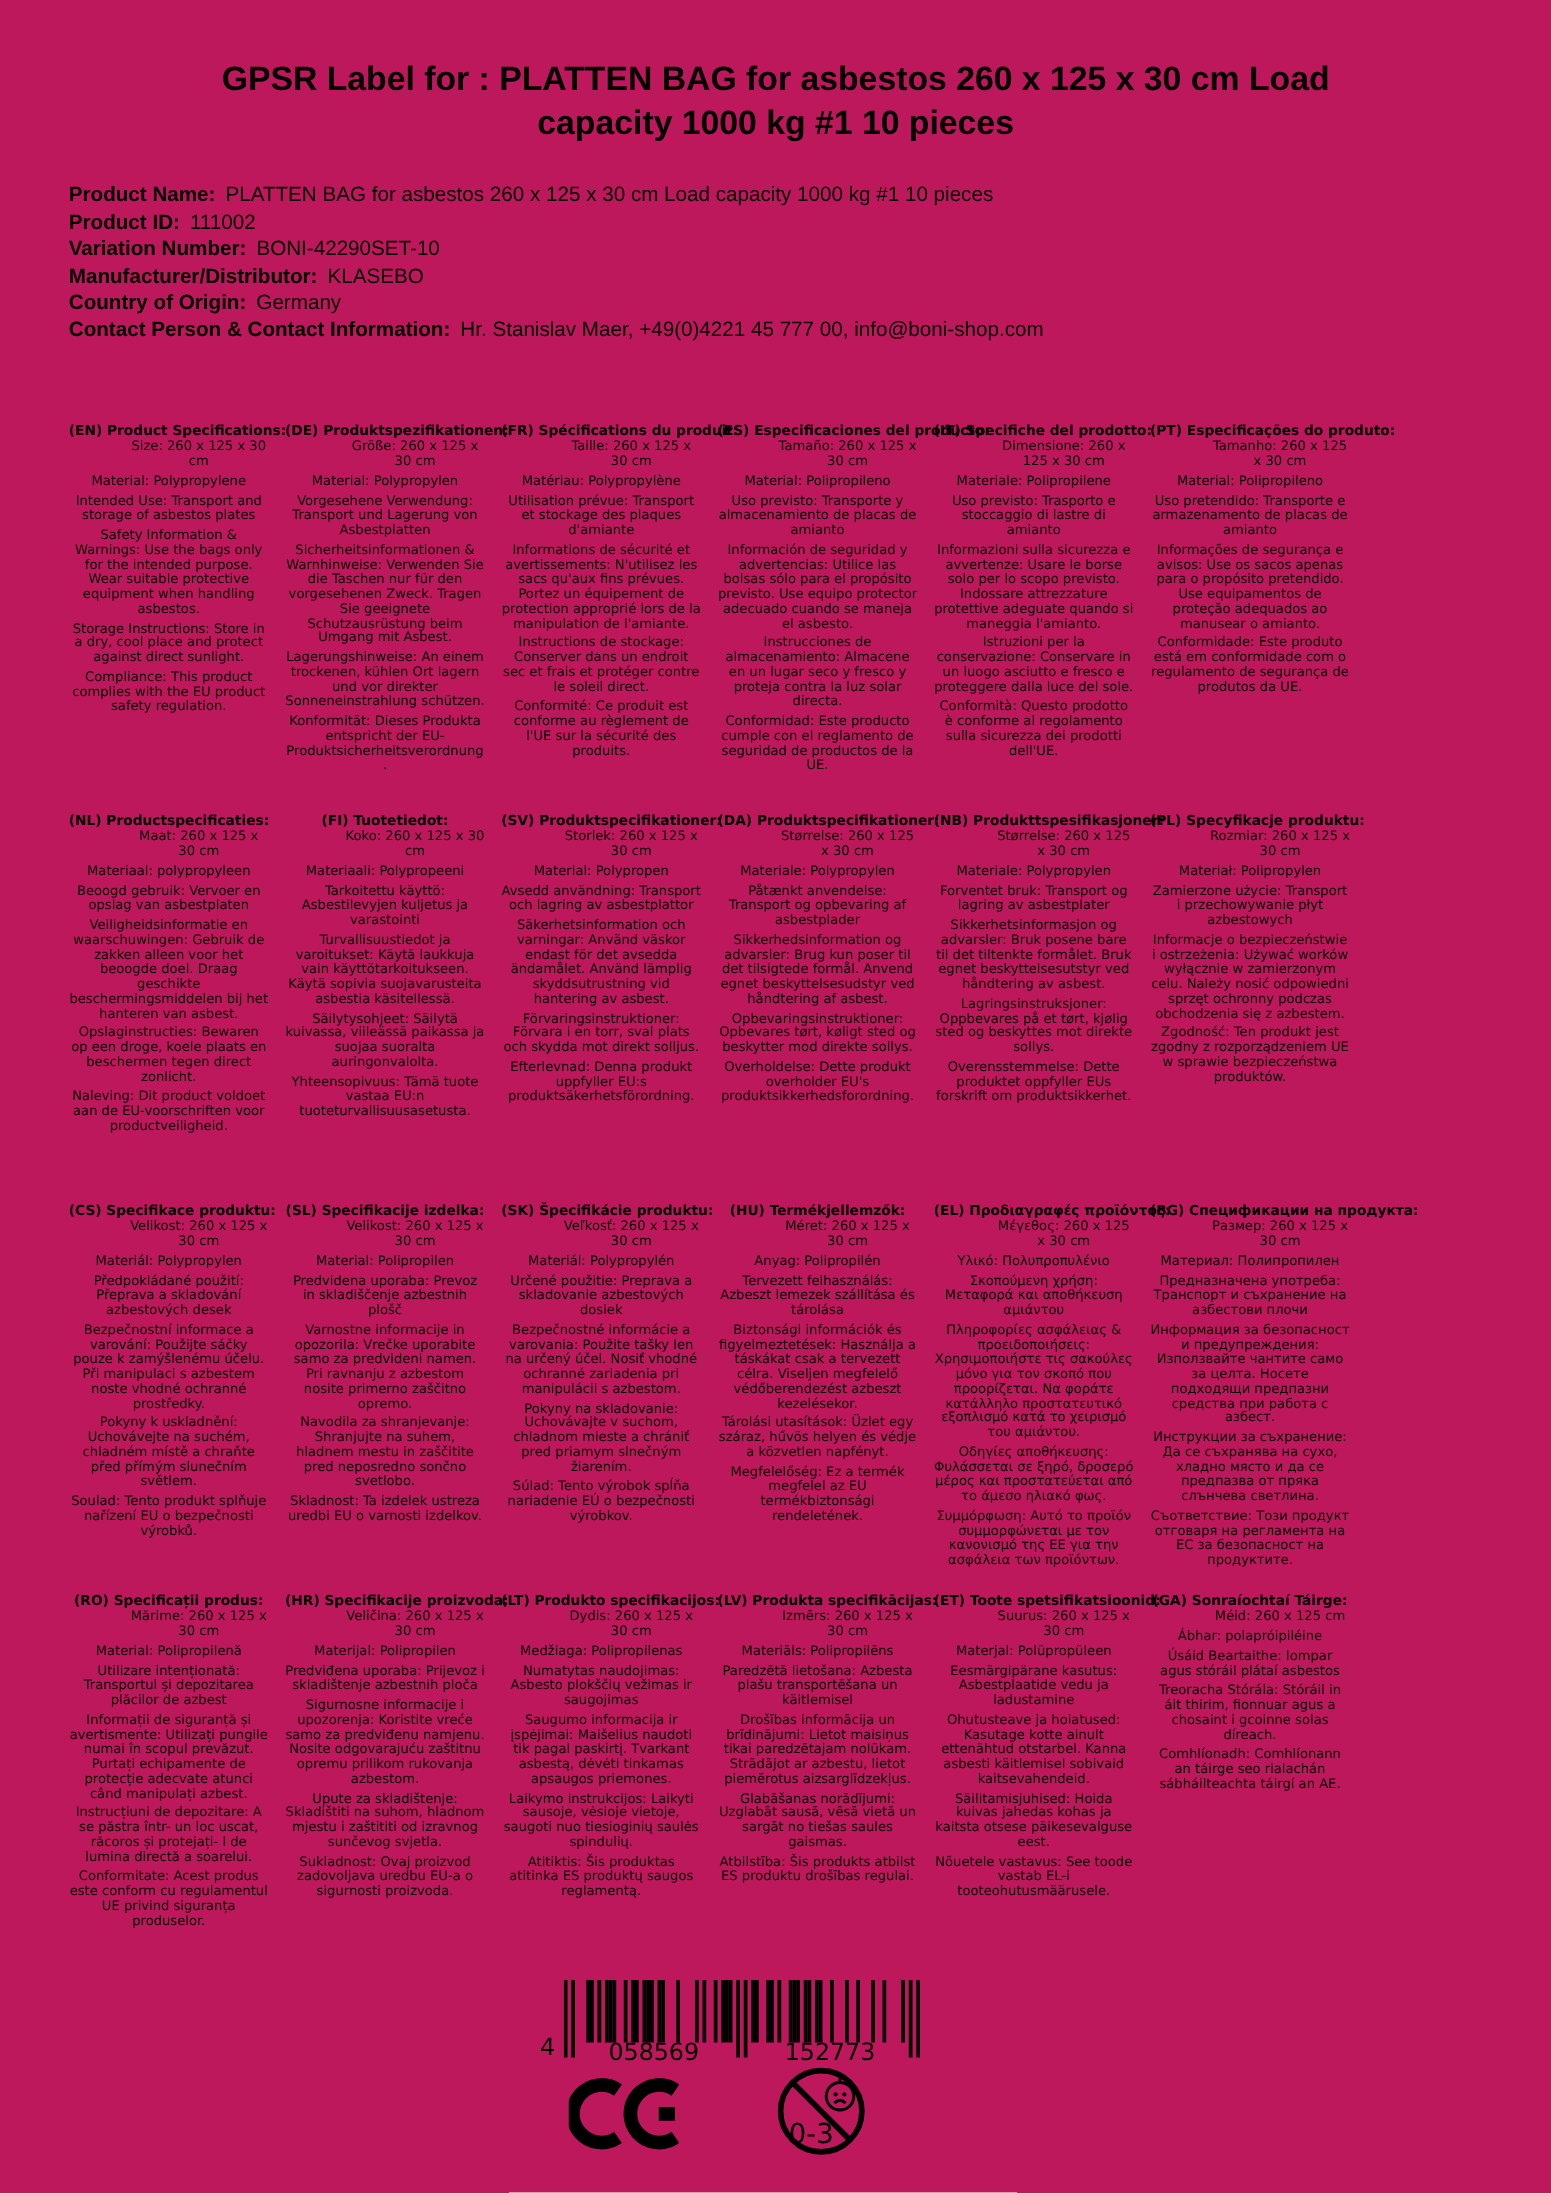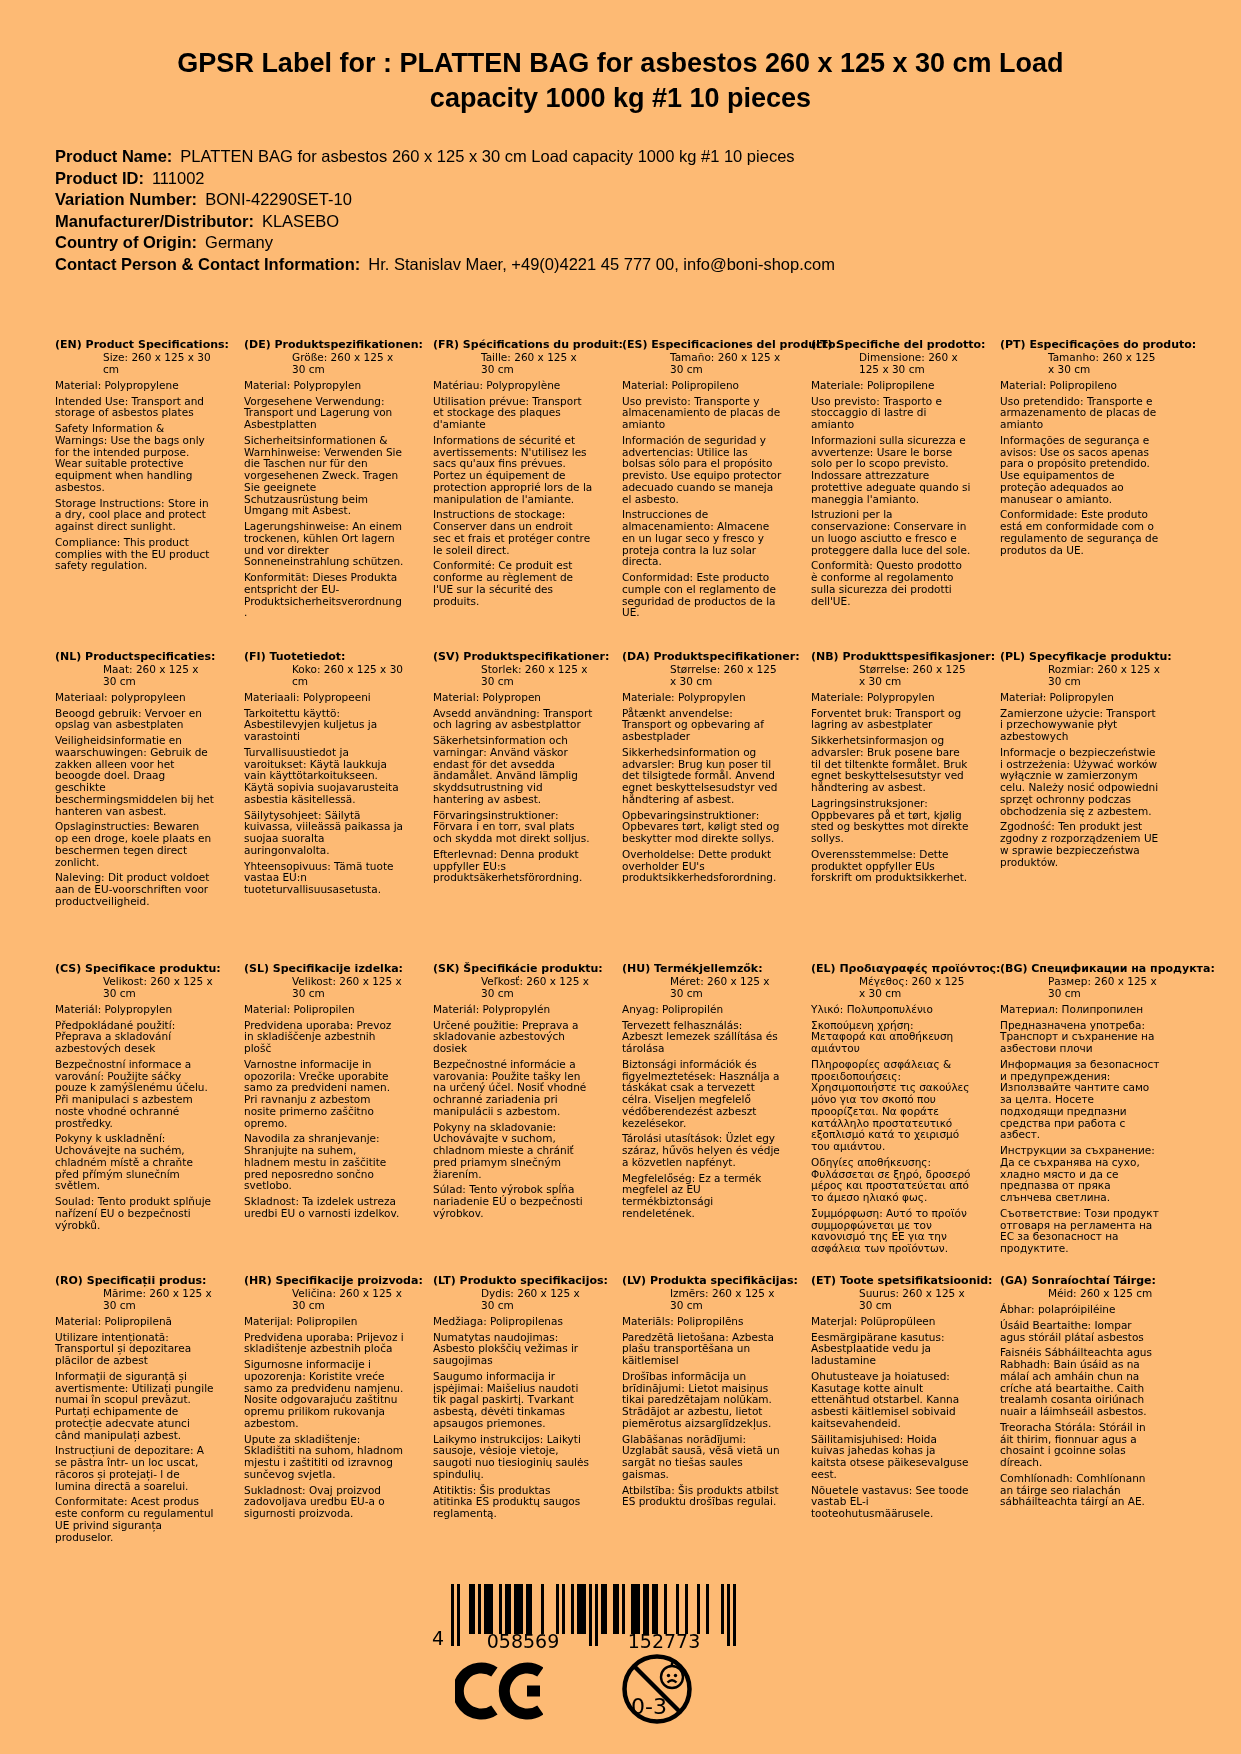--- a/index.html
+++ b/index.html
@@ -1,20 +1,20 @@
 <!DOCTYPE html>
 <html><head>
 <meta charset="utf-8">
 <style>
   html,body{margin:0;padding:0;background:#ffffff;}
   .page{
     position:relative;
     width:1241px;
     height:1754px;
-    background:#fdba74;
+    background:#be185d;
     color:#000;
     overflow:hidden;
     font-family:"Liberation Sans",sans-serif;
   }
   .doc-title{
     position:absolute;
     top:46px; left:0; width:100%;
     text-align:center;
     font-weight:bold;
     font-size:27px;
@@ -27,25 +27,26 @@
     font-size:16.5px;
     font-family:"Liberation Sans",sans-serif;
   }
   .info-row{line-height:21.5px;white-space:nowrap;}
   .info-label{font-weight:bold;margin-right:8px;margin-top:12px;}
   .specs-grid{
     position:absolute;
     top:339px; left:55px;
     display:grid;
     grid-template-columns:repeat(6,160px);
-    column-gap:29px;
+    column-gap:13px;
     grid-auto-rows:312px;
     font-family:"DejaVu Sans",sans-serif;
     font-size:10.5px;
     line-height:1.12;
+    text-align:center;
   }
   .spec-block{overflow:visible;}
   .spec-header{
     font-weight:bold;
     font-size:11px;
     white-space:nowrap;
     margin:0 0 1px 0;
   }
   .spec-par{
     margin:4px 0 0 0;
@@ -306,21 +307,20 @@
         <p class="spec-par">Eesmärgipärane kasutus: Asbestplaatide vedu ja ladustamine</p>
         <p class="spec-par">Ohutusteave ja hoiatused: Kasutage kotte ainult ettenähtud otstarbel. Kanna asbesti käitlemisel sobivaid kaitsevahendeid.</p>
         <p class="spec-par">Säilitamisjuhised: Hoida kuivas jahedas kohas ja kaitsta otsese päikesevalguse eest.</p>
         <p class="spec-par">Nõuetele vastavus: See toode vastab EL-i tooteohutusmäärusele.</p>
       </div>
       <div class="spec-block">
         <div class="spec-header">(GA) Sonraíochtaí Táirge:</div>
         <p class="spec-par">Méid: 260 x 125 cm</p>
         <p class="spec-par">Ábhar: polapróipiléine</p>
         <p class="spec-par">Úsáid Beartaithe: Iompar agus stóráil plátaí asbestos</p>
-        <p class="spec-par">Faisnéis Sábháilteachta agus Rabhadh: Bain úsáid as na málaí ach amháin chun na críche atá beartaithe. Caith trealamh cosanta oiriúnach nuair a láimhseáil asbestos.</p>
         <p class="spec-par">Treoracha Stórála: Stóráil in áit thirim, fionnuar agus a chosaint i gcoinne solas díreach.</p>
         <p class="spec-par">Comhlíonadh: Comhlíonann an táirge seo rialachán sábháilteachta táirgí an AE.</p>
       </div>
     </div>
 
   <div class="barcode">
     <span class="barcode-first">4</span>
     <svg class="barcode-svg" width="285" height="66" viewBox="0 0 285 66">
       <g>
           <rect x="0" y="0" width="3" height="62"></rect>

